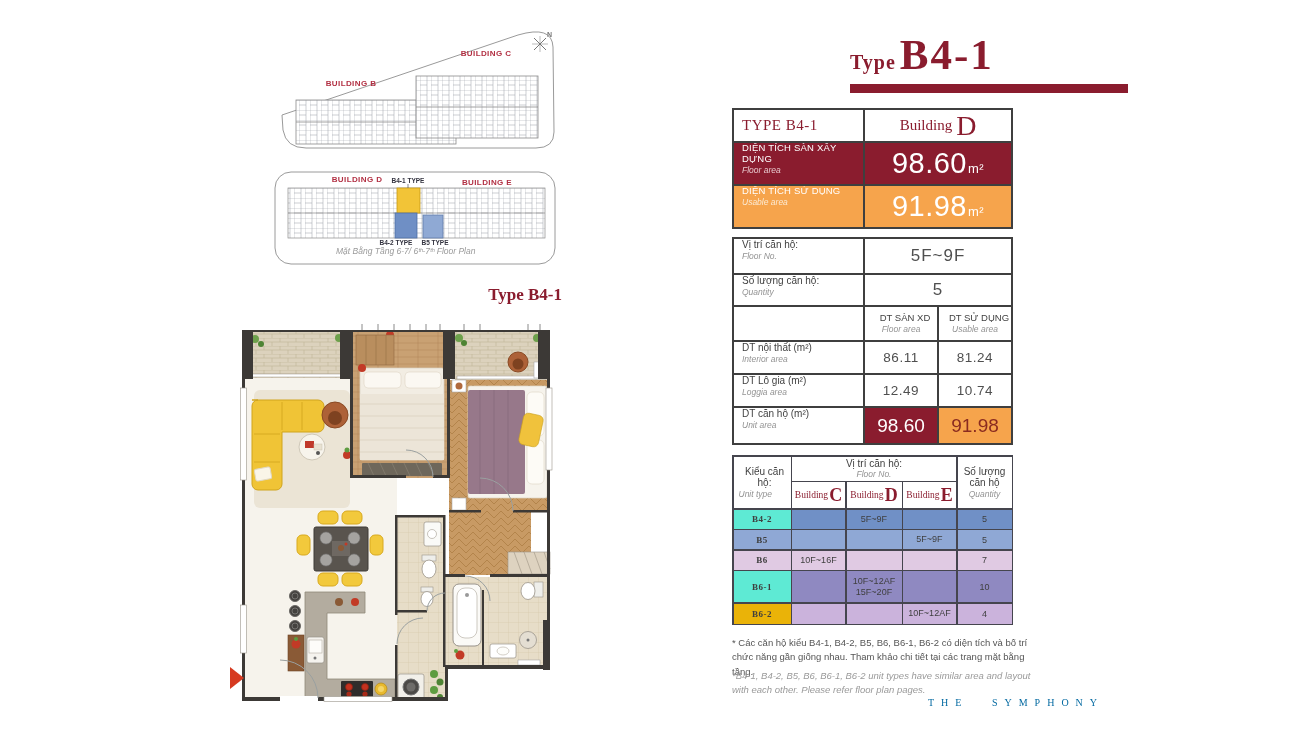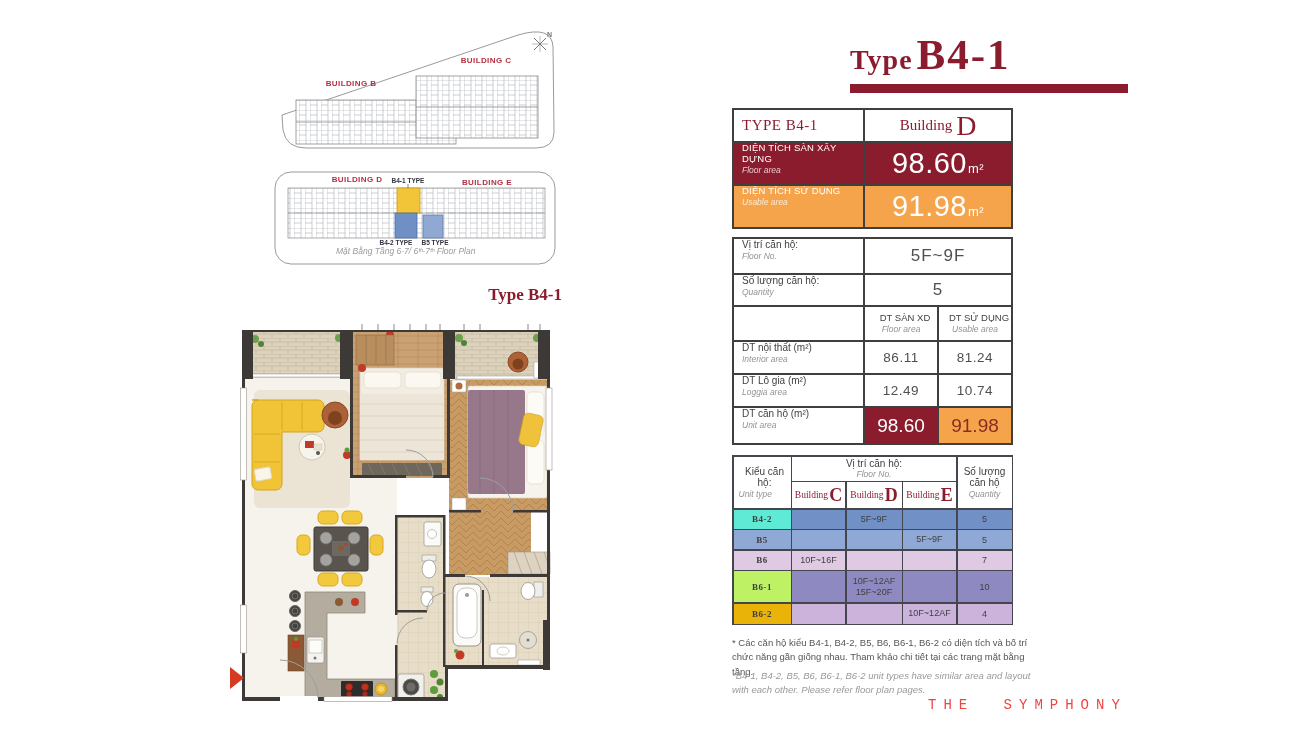--- a/index.html
+++ b/index.html
@@ -15,21 +15,21 @@
   .sp-compass{position:absolute;font-size:7px;color:#777;font-weight:bold;}
 
   
   .fp-title{position:absolute;left:440px;top:285px;width:122px;text-align:right;
             font-family:"Liberation Serif","DejaVu Serif",serif;font-weight:bold;
             font-size:17px;color:#8a1c2e;}
 
   
   .main-title{position:absolute;left:850px;top:30px;color:#8a1c2e;
               font-family:"Liberation Serif","DejaVu Serif",serif;font-weight:bold;white-space:nowrap;}
-  .main-title .t-small{font-size:28px;letter-spacing:1px;}
+  .main-title .t-small{font-size:20px;letter-spacing:1px;}
   .main-title .t-big{font-size:43px;letter-spacing:2px;}
   .title-bar{position:absolute;left:850px;top:84px;width:278px;height:9px;background:#8a1c2e;}
 
   
   .gtable{position:absolute;display:grid;background:#3f3f3f;gap:2px;padding:2px;box-sizing:border-box;}
   .cell{background:#fff;display:flex;align-items:center;justify-content:center;text-align:center;overflow:hidden;}
   .cell.left{justify-content:flex-start;text-align:left;padding-left:8px;}
   .lblcol{display:flex;flex-direction:column;align-items:flex-start;justify-content:center;}
   .vi{font-size:10px;color:#3f3f3f;line-height:1.15;}
   .en{font-size:8.5px;font-style:italic;color:#939393;line-height:1.2;}
@@ -69,22 +69,22 @@
   .t-units .hd-qty{grid-row:1/3;grid-column:5;flex-direction:column;line-height:1.15;}
   .bldg .b-pre{font-family:"Liberation Serif","DejaVu Serif",serif;font-size:9.5px;color:#8a1c2e;margin-right:1px;}
   .bldg .b-let{font-family:"Liberation Serif","DejaVu Serif",serif;font-size:18px;color:#8a1c2e;font-weight:600;}
   .u-type{font-family:"Liberation Serif","DejaVu Serif",serif;font-weight:bold;font-size:13.5px;color:#8f1e31;letter-spacing:.5px;}
   .u-cell{font-size:10px;color:#333a52;white-space:pre-line;line-height:1.15;}
   .u-qty{font-size:13px;color:#2e3550;}
 
   
   .footnote-vi{position:absolute;left:732px;top:636px;width:304px;font-size:9.5px;color:#555;line-height:1.5;}
   .footnote-en{position:absolute;left:732px;top:669px;width:304px;font-size:9.5px;font-style:italic;color:#9a9a9a;line-height:1.5;}
-  .logo{position:absolute;left:928px;top:697px;width:230px;font-family:Liberation Mono, monospace;
-        font-size:14px;color:#ef4444;letter-spacing:7px;word-spacing:14px;white-space:nowrap;}
+  .logo{position:absolute;left:928px;top:697px;width:230px;font-family:Liberation Serif, serif;
+        font-size:10px;color:#0369a1;letter-spacing:7px;word-spacing:14px;white-space:nowrap;}
 </style>
 </head>
 <body>
 
 <div class="page">
 
   <div class="siteplan" style="left:266px;top:20px;width:300px;height:142px;">
     <svg width="300" height="142" viewBox="0 0 300 142">
       <defs>
         <pattern id="u1" width="11" height="10" patternUnits="userSpaceOnUse">
@@ -100,21 +100,21 @@
       <g>
         <rect x="150" y="56" width="122" height="62" fill="url(#u1)" stroke="#8a8a8a" stroke-width="0.8"></rect>
         <path d="M150 87H272" stroke="#8a8a8a" stroke-width="0.8"></path>
       </g>
       <g stroke="#777" stroke-width="1" fill="none">
         <path d="M268,30 L280,18 M268,18 L280,30"></path>
         <path d="M274,16 V32 M266,24 H282" stroke-width="0.5"></path>
       </g>
     </svg>
     <div class="sp-label" style="left:40px;top:59px;width:90px;">BUILDING B</div>
-    <div class="sp-label" style="left:170px;top:36px;width:100px;">BUILDING C</div>
+    <div class="sp-label" style="left:170px;top:29px;width:100px;">BUILDING C</div>
     <div class="sp-compass" style="left:281px;top:11px;">N</div>
   </div>
 
   <div class="siteplan" style="left:272px;top:168px;width:286px;height:100px;">
     <svg width="286" height="100" viewBox="0 0 286 100">
       <defs>
         <pattern id="u2" width="11" height="10" patternUnits="userSpaceOnUse">
           <rect width="11" height="10" fill="#ffffff"></rect>
           <path d="M0 0H11M0 0V10M0 5H7M7 0V10" stroke="#9aa0a6" stroke-width="0.5" fill="none"></path>
         </pattern>
@@ -487,21 +487,21 @@
     <div class="cell u-cell" style="background: rgb(143, 168, 213);"></div>
     <div class="cell u-cell" style="background: rgb(143, 168, 213);">5F~9F</div>
     <div class="cell u-qty" style="background: rgb(143, 168, 213);">5</div>
 
     <div class="cell u-type" style="background: rgb(224, 202, 227);">B6</div>
     <div class="cell u-cell" style="background: rgb(224, 202, 227);">10F~16F</div>
     <div class="cell u-cell" style="background: rgb(224, 202, 227);"></div>
     <div class="cell u-cell" style="background: rgb(224, 202, 227);"></div>
     <div class="cell u-qty" style="background: rgb(224, 202, 227);">7</div>
 
-    <div class="cell u-type" style="background: #bef264;">B6-1</div>
+    <div class="cell u-type" style="background: #5eead4;">B6-1</div>
     <div class="cell u-cell" style="background: rgb(143, 137, 193);"></div>
     <div class="cell u-cell" style="background: rgb(143, 137, 193);">10F~12AF
 15F~20F</div>
     <div class="cell u-cell" style="background: rgb(143, 137, 193);"></div>
     <div class="cell u-qty" style="background: rgb(143, 137, 193);">10</div>
 
     <div class="cell u-type" style="background: #eab308;">B6-2</div>
     <div class="cell u-cell" style="background: rgb(203, 179, 220);"></div>
     <div class="cell u-cell" style="background: rgb(203, 179, 220);"></div>
     <div class="cell u-cell" style="background: rgb(203, 179, 220);">10F~12AF</div>

